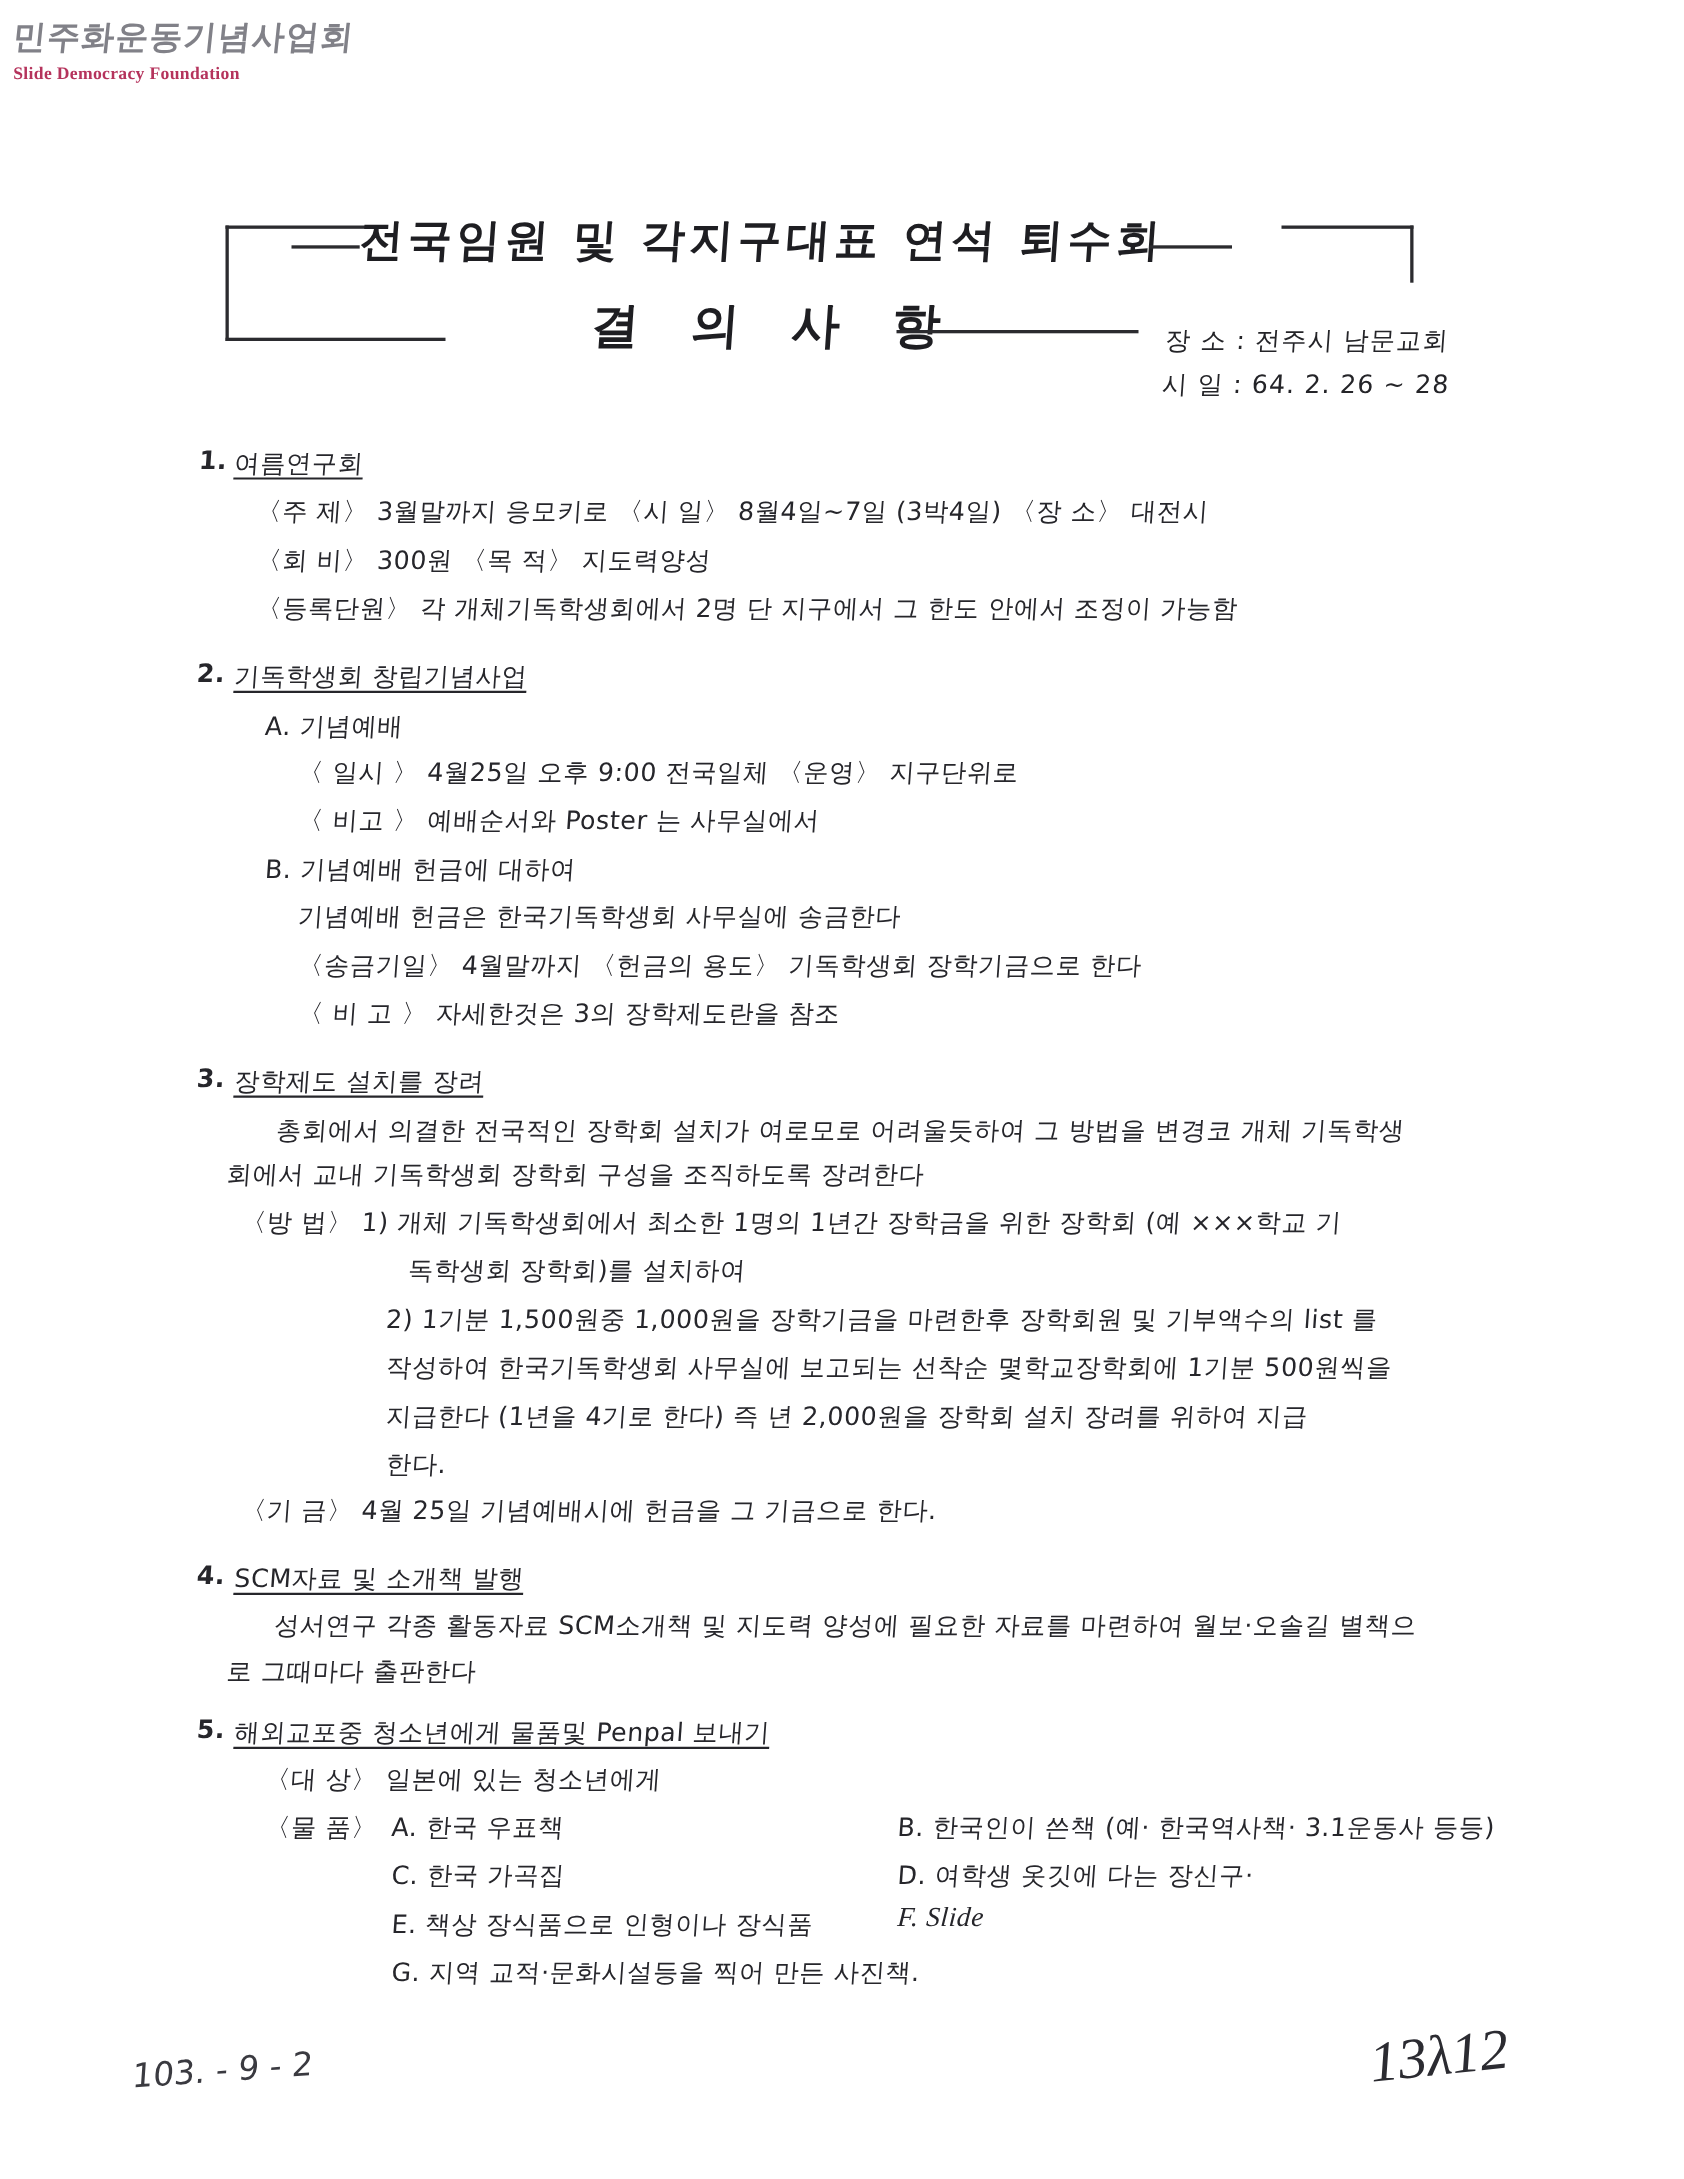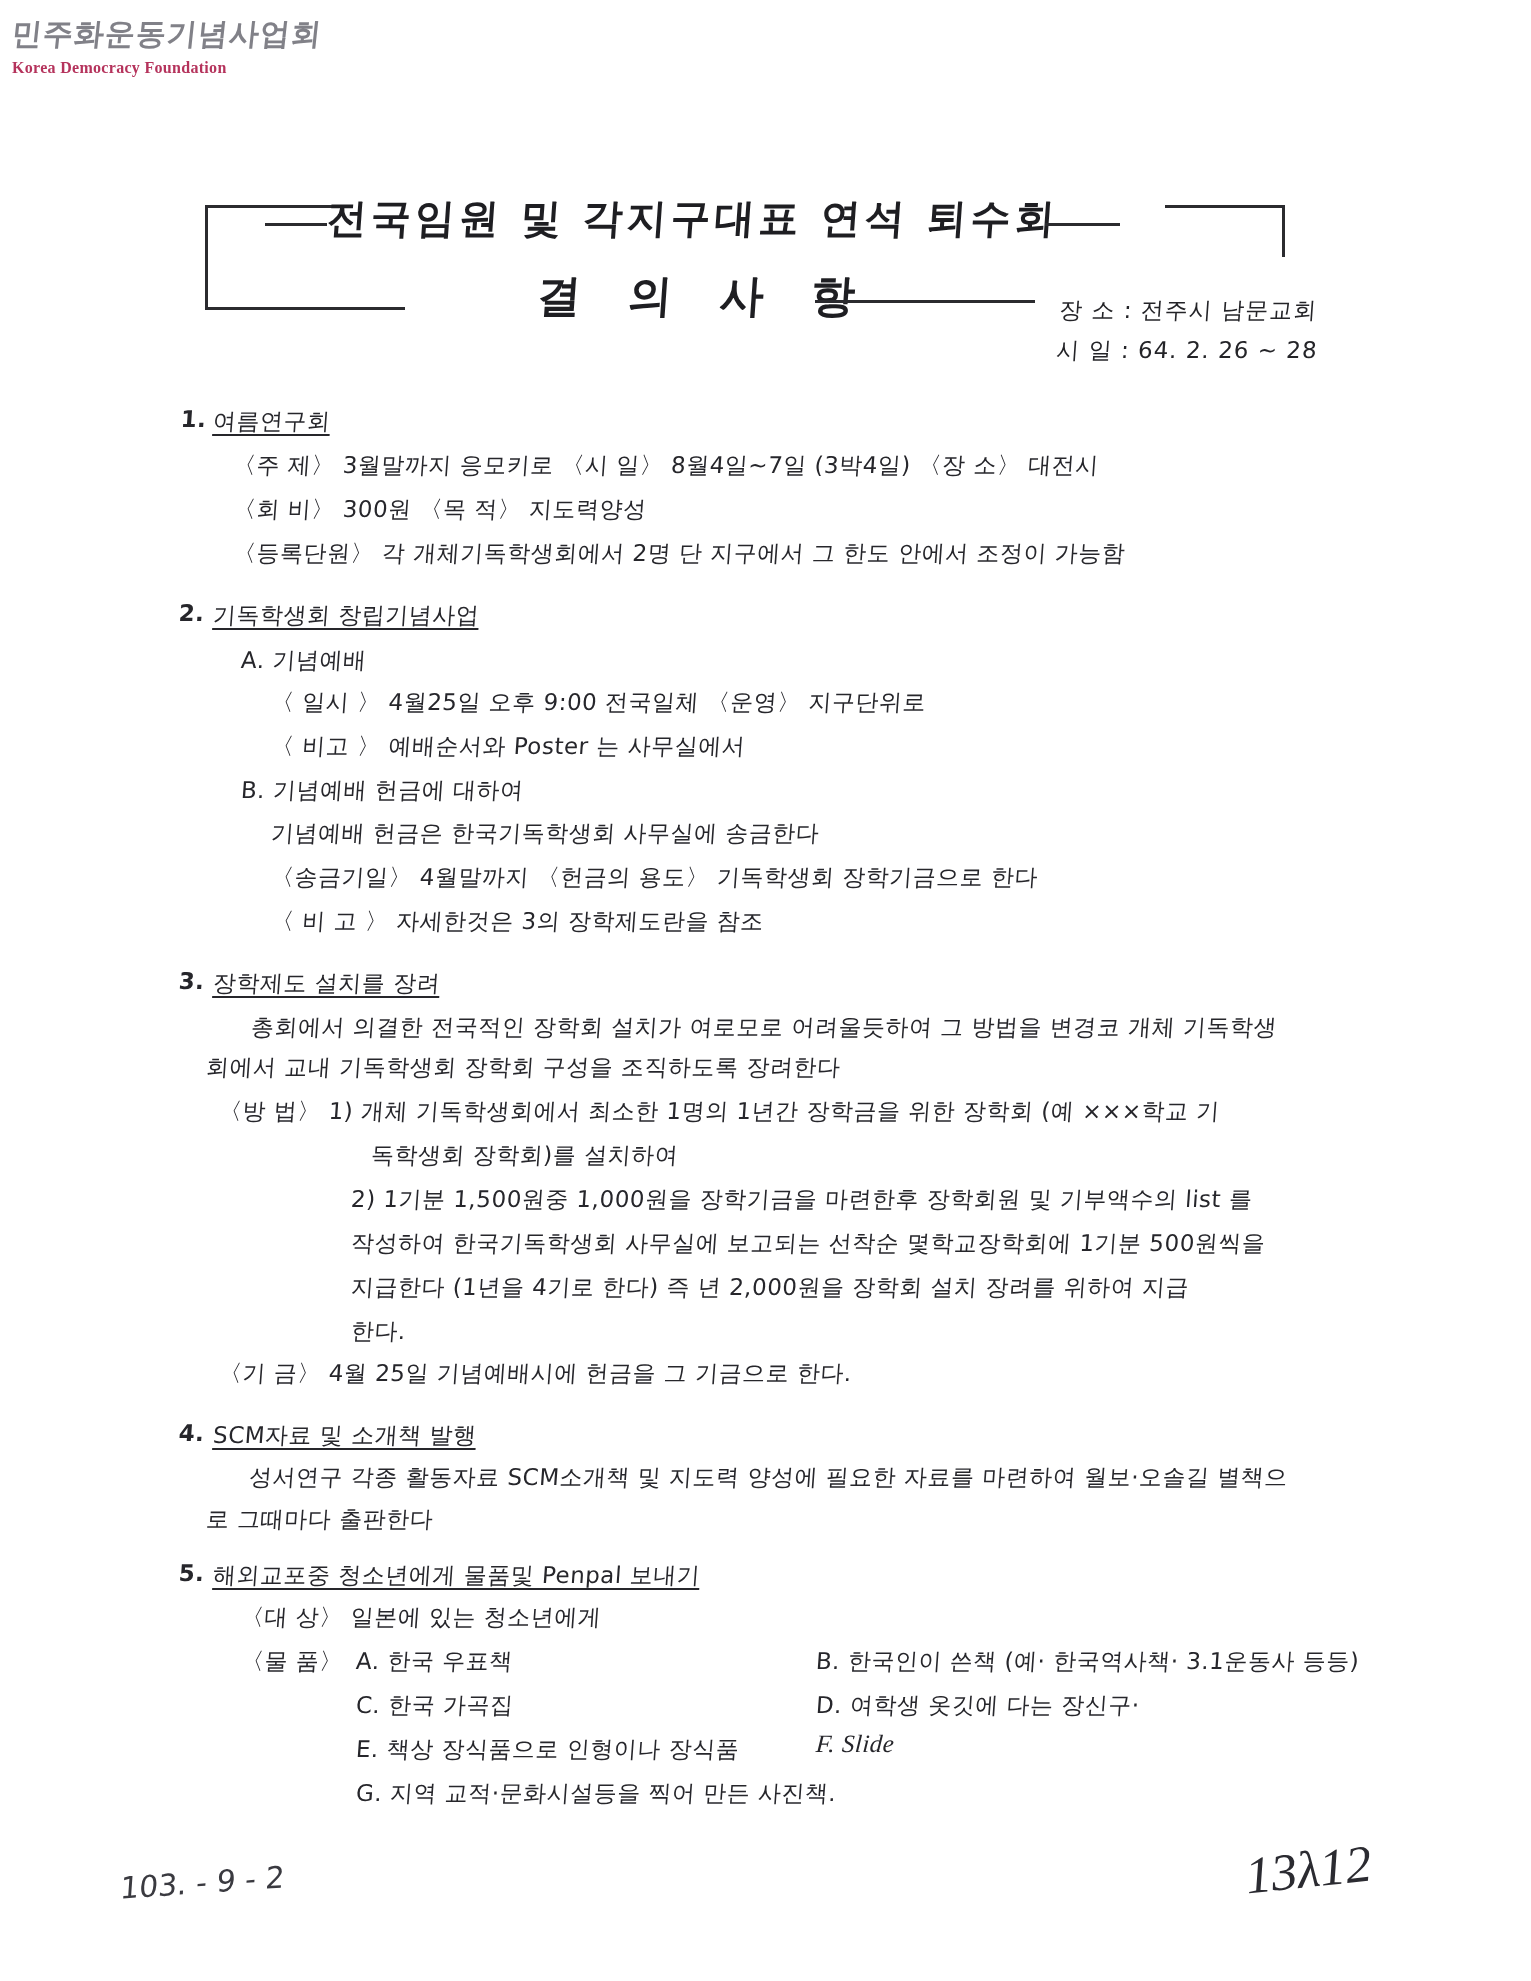--- a/index.html
+++ b/index.html
@@ -170,21 +170,21 @@
     white-space: nowrap;
   }
 </style>
 </head>
 <body>
 
 <div class="sheet">
 
   <div class="logo-block">
     <div class="logo-kr">민주화운동기념사업회</div>
-    <div class="logo-en">Korea Democracy Foundation</div>
+    <div class="logo-en">Slide Democracy Foundation</div>
   </div>
 
   <div class="title-frame">
     <div class="frame-line frame-top-left"></div>
     <div class="frame-line frame-left"></div>
     <div class="frame-line frame-bottom-left"></div>
     <div class="frame-line frame-top-right"></div>
     <div class="frame-line frame-right"></div>
 
     <div class="title-rule-l"></div>

